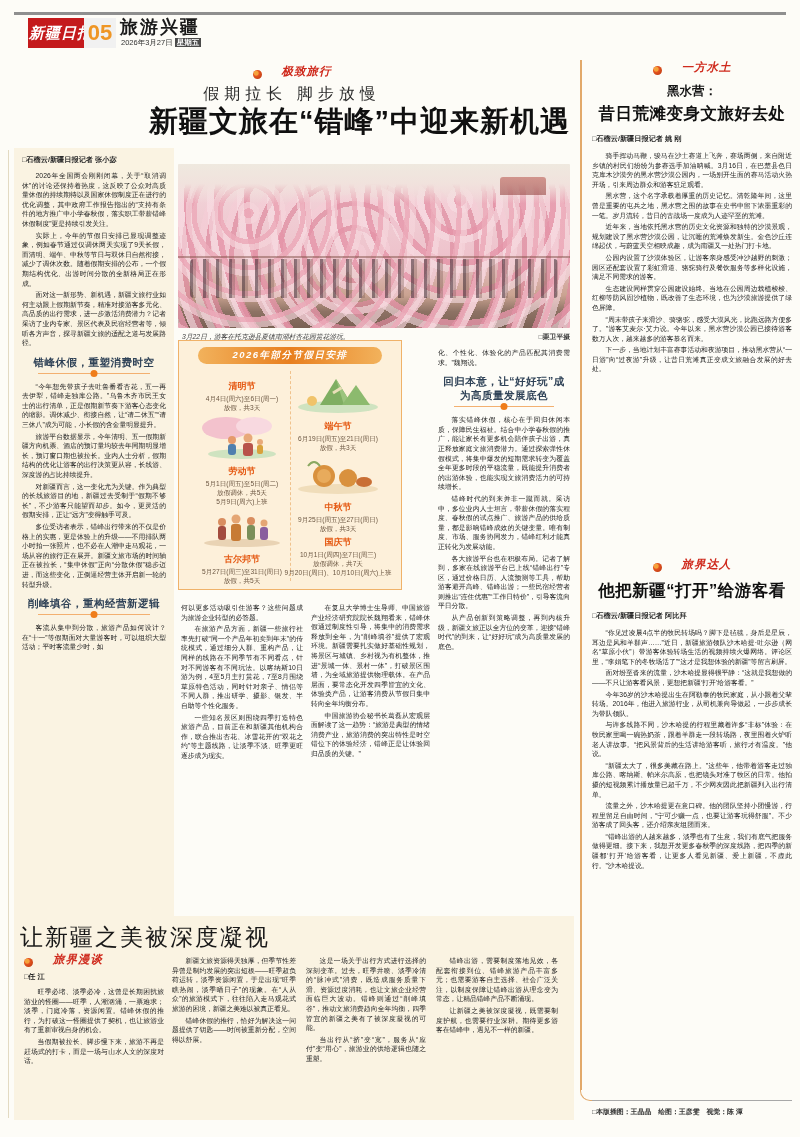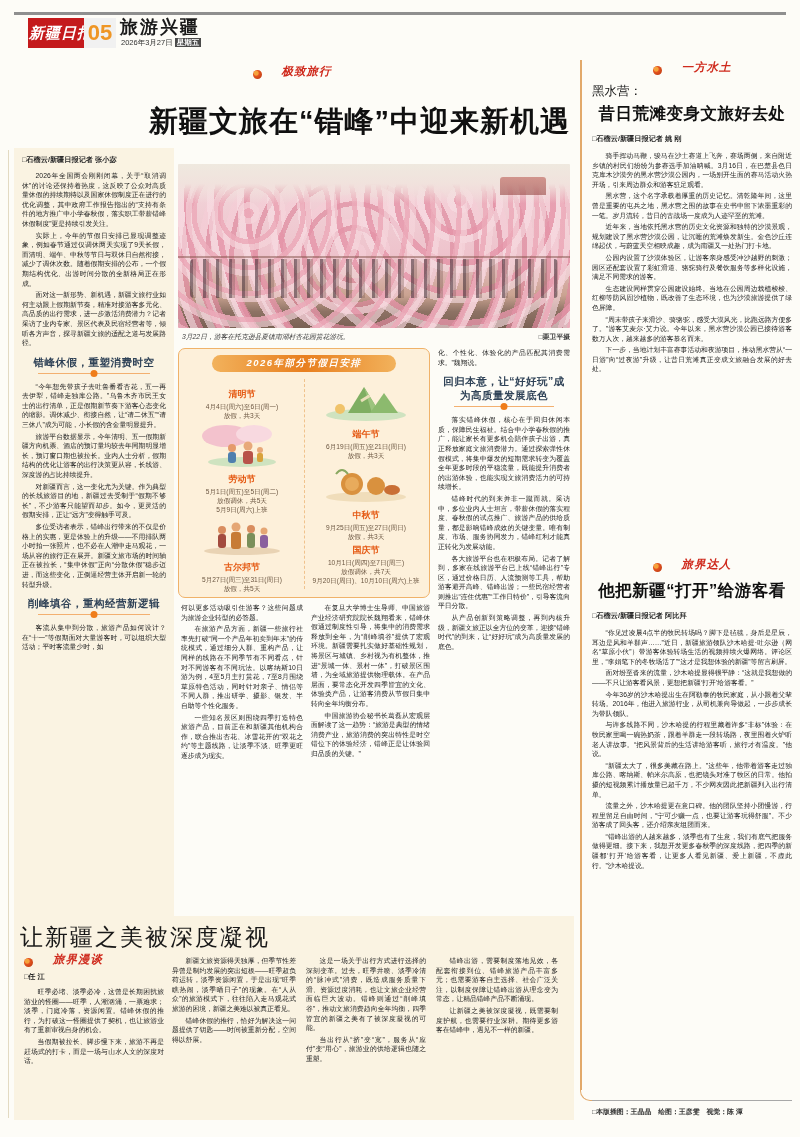--- a/index.html
+++ b/index.html
@@ -46,41 +46,41 @@
       linear-gradient(180deg,#f3d9dd 0%,#eec3cc 55%,#caa391 80%,#8d7264 90%,#7a6154 100%);}
   .photo .crowd{position:absolute;left:3%;right:3%;top:58%;height:24%;border-radius:4px;
       background:repeating-linear-gradient(90deg,rgba(58,40,46,.55) 0 3px,rgba(122,92,82,.35) 3px 6px,rgba(0,0,0,0) 6px 13px);}
   .photo .rail{position:absolute;left:0;right:0;top:56%;height:2px;background:rgba(120,70,60,.45);}
   .photo .pavilion{position:absolute;right:6%;top:8%;width:46px;height:18px;border-radius:3px 3px 0 0;
       background:linear-gradient(180deg,#b8524a,#8e3b36);opacity:.55;}
   .caption{left:182px;top:332px;width:388px;display:flex;font-size:6.8px;color:#3a3a3a;font-style:italic;}
   .caption .cap{flex:1;}
   .caption .credit{flex:0 0 auto;font-weight:bold;font-style:normal;}
   
-  .hbox{left:178px;top:348px;width:252px;height:250px;background:#fdf0da;border:1.5px solid #f0b269;border-radius:7px;box-sizing:border-box;}
+  .hbox{left:178px;top:340px;width:224px;height:250px;background:#fdf0da;border:1.5px solid #f0b269;border-radius:0;box-sizing:border-box;}
   .hbox .ribbon{position:absolute;left:50%;top:6px;transform:translateX(-50%);width:184px;height:17px;border-radius:9px;
       background:linear-gradient(90deg,#f2b25c,#e87f1f 50%,#f2b25c);color:#fff;font-size:9.5px;font-weight:bold;font-style:italic;
       display:flex;align-items:center;justify-content:center;letter-spacing:1.5px;}
   .hbox .vdash{position:absolute;left:50%;top:30px;bottom:8px;width:0;border-left:1px dashed #f0c28c;}
   .hcol{position:absolute;top:28px;bottom:4px;width:118px;display:flex;flex-direction:column;align-items:center;}
   .hcolL{left:4px;justify-content:flex-end;} .hcolR{right:4px;}
   .fest{font-size:9px;font-weight:bold;color:#e55a14;margin:3px 0 1px 0;}
   .fdate{font-size:6.6px;line-height:9px;color:#6a5540;text-align:center;}
   .ill{margin:2px 0;}
   
   .colB{left:181px;top:603px;width:122px;height:312px;overflow:hidden;}
   .colC{left:311px;top:603px;width:119px;height:312px;overflow:hidden;}
   .colD{left:438px;top:348px;width:132px;height:568px;overflow:hidden;}
   
   .vdiv{left:580px;top:60px;width:1.5px;height:1030px;background:#e2a96a;}
   .vdiv-foot{left:580px;top:1086px;width:14px;height:14px;border-left:1.5px solid #e2a96a;border-bottom:1.5px solid #e2a96a;border-bottom-left-radius:10px;background:transparent;}
   
   .sb{left:592px;top:60px;width:200px;}
   .sb-sechead{justify-content:center;margin-bottom:8px;}
-  .sb-kicker{font-size:12.5px;font-weight:normal;color:#141414;margin:2px 0 3px 0;}
+  .sb-kicker{text-align:center;font-size:12.5px;font-weight:bold;color:#141414;margin:2px 0 3px 0;}
   .sb-title{text-align:center;font-size:16.5px;font-weight:bold;color:#101010;margin:0 0 9px 0;letter-spacing:0.5px;}
   .sb-byline{font-size:7.2px;font-weight:bold;color:#2b2b2b;margin:0 0 7px 0;}
   .sb-body1{height:392px;overflow:hidden;}
   .sb2{margin-top:14px;}
   .sb-body2{height:428px;overflow:hidden;}
   .credit-rule{left:592px;top:1100px;width:200px;height:1px;background:#a8a8a8;}
   .credits{left:592px;top:1107px;width:200px;font-size:6.9px;font-weight:bold;color:#333;}
   
   .bband{left:14px;top:916px;width:560px;height:204px;background:#faf3e2;}
   .bt-title{left:20px;top:922px;width:540px;text-align:left;font-size:23px;font-weight:normal;color:#181818;letter-spacing:2px;}
@@ -104,20 +104,21 @@
   <div class="abs mh-section">旅游兴疆</div>
   <div class="abs mh-date">
     <span>2026年3月27日</span>
     <span class="week">星期五</span>
   </div>
 
   <div class="abs sechead kicker-main">
     <span class="dot"></span>
     <span>极致旅行</span>
   </div>
+  <div class="abs overline">假期拉长 脚步放慢</div>
   <div class="abs headline">新疆文旅在“错峰”中迎来新机遇</div>
 
   <div class="abs colA">
     <p class="byline">□石榴云/新疆日报记者 张小宓</p>
     <p class="t ind">2026年全国两会刚刚闭幕，关于“取消调休”的讨论还保持着热度，这反映了公众对高质量休假的持续期待以及国家休假制度正在进行的优化调整，其中政府工作报告指出的“支持有条件的地方推广中小学春秋假，落实职工带薪错峰休假制度”更是持续引发关注。</p>
     <p class="t ind">实际上，今年的节假日安排已显现调整迹象，例如春节通过仅调休两天实现了9天长假，而清明、端午、中秋等节日与双休日自然衔接，减少了调休次数。随着假期安排的公布，一个假期结构优化、出游时间分散的全新格局正在形成。</p>
     <p class="t ind">面对这一新形势、新机遇，新疆文旅行业如何主动跟上假期新节奏，精准对接游客多元化、高品质的出行需求，进一步激活消费潜力？记者采访了业内专家、景区代表及民宿经营者等，倾听各方声音，探寻新疆文旅的适配之道与发展路径。</p>
     <h2 class="subhead">错峰休假，重塑消费时空</h2>
     <div class="deco"></div>
     <p class="t ind">“今年想先带孩子去吐鲁番看杏花，五一再去伊犁，错峰走独库公路。”乌鲁木齐市民王女士的出行清单，正是假期新节奏下游客心态变化的缩影。调休减少、衔接自然，让“请二休五”“请三休八”成为可能，小长假的含金量明显提升。</p>

